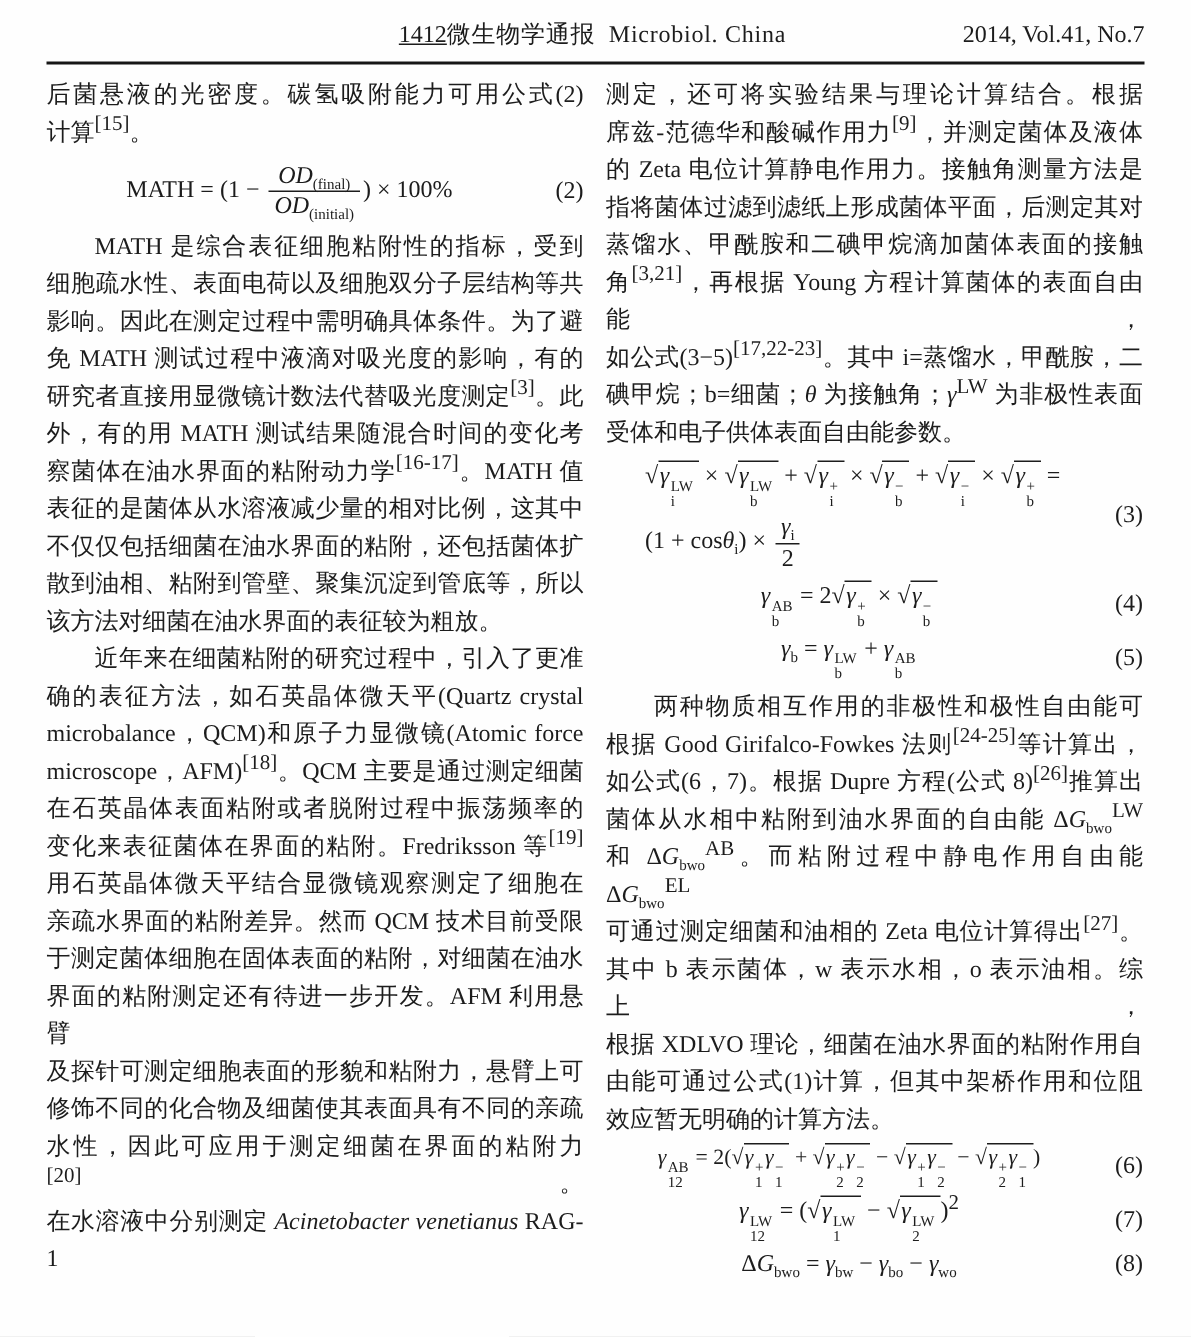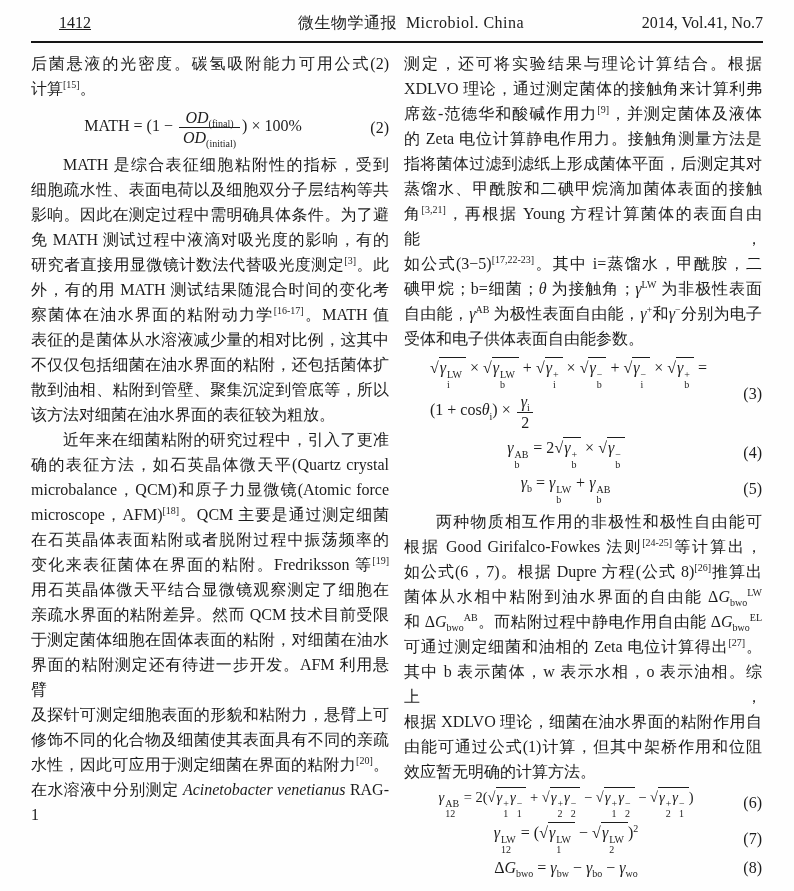--- a/index.html
+++ b/index.html
@@ -5,34 +5,34 @@
   html,body{margin:0;padding:0;background:#e8e8e8;}
   .page{
     width:794px;height:891px;margin:0 auto;position:relative;overflow:hidden;
     background:#fefefe;color:#1c1c1c;
     font-family:"Liberation Serif","DejaVu Serif",serif;
   }
   header{
     display:flex;align-items:baseline;
     padding:13px 31px 0 31px;font-size:16px;
   }
-  .hd-left{flex:1;text-align:left;padding-left:28px;text-decoration:underline;}
+  .hd-left{flex:1;text-align:right;padding-left:28px;text-decoration:underline;}
   .hd-center{flex:0 0 auto;text-align:center;letter-spacing:.5px;}
   .hd-right{flex:1;text-align:right;}
   .rule{border-top:2px solid #161616;margin:7px 31px 0 31px;}
   .columns{display:flex;gap:15px;padding:8px 31px 0 31px;}
   .col{width:358px;}
   .tline{
     font-size:16px;line-height:25px;
     text-align:justify;text-align-last:justify;
     overflow:hidden;white-space:normal;
   }
   .tline.end{text-align-last:left;}
   .tline.ind{text-indent:2em;}
-  sup{font-size:10px;line-height:0;vertical-align:super;}
+  sup{font-size:14px;line-height:0;vertical-align:super;}
   sub{font-size:10px;line-height:0;vertical-align:sub;}
   
   .eqrow{display:flex;align-items:center;font-size:16px;margin:3px 0;line-height:1.25;}
   .eqbody{flex:1;text-align:center;}
   .eqnum{width:34px;text-align:right;font-size:16px;}
   .eq2{margin:7px 0 5px;}
   .eq3{margin:4px 0 2px;}
   .eq3 .eqbody{text-align:left;padding-left:26px;}
   .eq3 .eqline{margin:2px 0;}
   .eq6{font-size:14.5px;}
@@ -97,29 +97,27 @@
           <div class="tline">及探针可测定细胞表面的形貌和粘附力，悬臂上可</div>
           <div class="tline">修饰不同的化合物及细菌使其表面具有不同的亲疏</div>
           <div class="tline">水性，因此可应用于测定细菌在界面的粘附力<sup>[20]</sup>。</div>
           <div class="tline">在水溶液中分别测定 <i>Acinetobacter venetianus</i> RAG-1</div>
         </div>
     </section>
 
     <section class="col">
       <div>
           <div class="tline">测定，还可将实验结果与理论计算结合。根据</div>
-          <div class="tline">XDLVO 理论，通过测定菌体的接触角来计算利弗</div>
           <div class="tline">席兹-范德华和酸碱作用力<sup>[9]</sup>，并测定菌体及液体</div>
           <div class="tline">的 Zeta 电位计算静电作用力。接触角测量方法是</div>
           <div class="tline">指将菌体过滤到滤纸上形成菌体平面，后测定其对</div>
           <div class="tline">蒸馏水、甲酰胺和二碘甲烷滴加菌体表面的接触</div>
           <div class="tline">角<sup>[3,21]</sup>，再根据 Young 方程计算菌体的表面自由能，</div>
           <div class="tline">如公式(3−5)<sup>[17,22-23]</sup>。其中 i=蒸馏水，甲酰胺，二</div>
           <div class="tline">碘甲烷；b=细菌；<i>θ</i> 为接触角；<i>γ</i><sup>LW</sup> 为非极性表面</div>
-          <div class="tline">自由能，<i>γ</i><sup>AB</sup> 为极性表面自由能，<i>γ</i><sup>+</sup>和<i>γ</i><sup>−</sup>分别为电子</div>
           <div class="tline end">受体和电子供体表面自由能参数。</div>
         </div>
 
       <div class="eqrow eq3">
         <div class="eqbody">
           <div class="eqline"><span class="sq">√<span class="rad"><i>γ</i><span class="ss">
                     <sup>LW</sup>
                     <sub>i</sub>
                   </span></span></span> × <span class="sq">√<span class="rad"><i>γ</i><span class="ss">
                     <sup>LW</sup>

